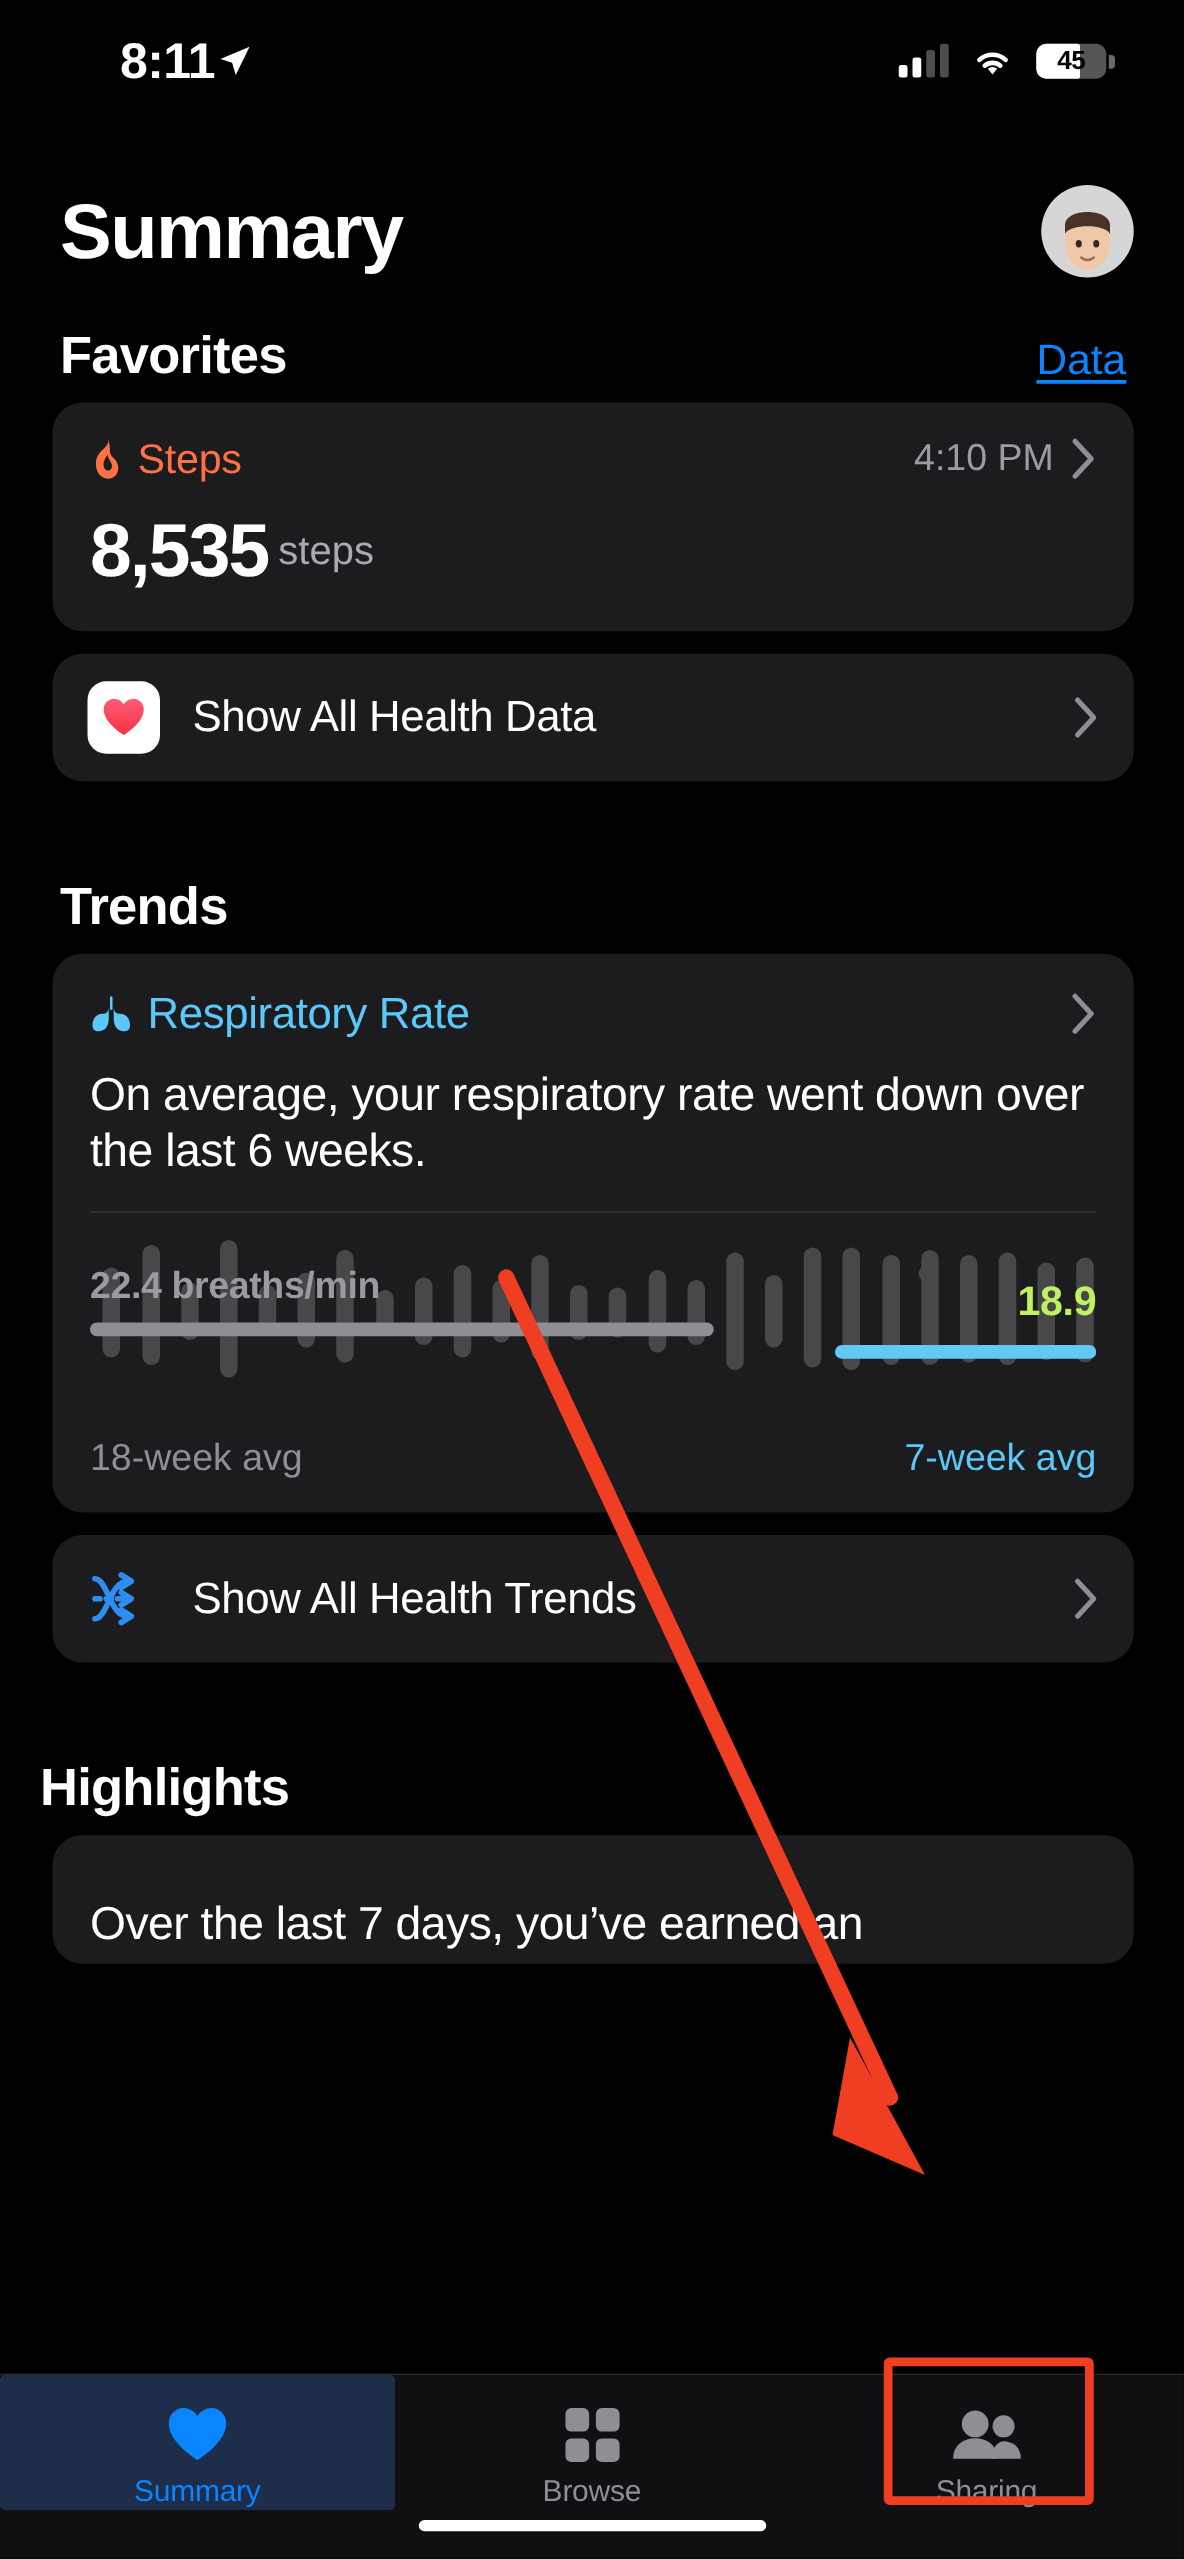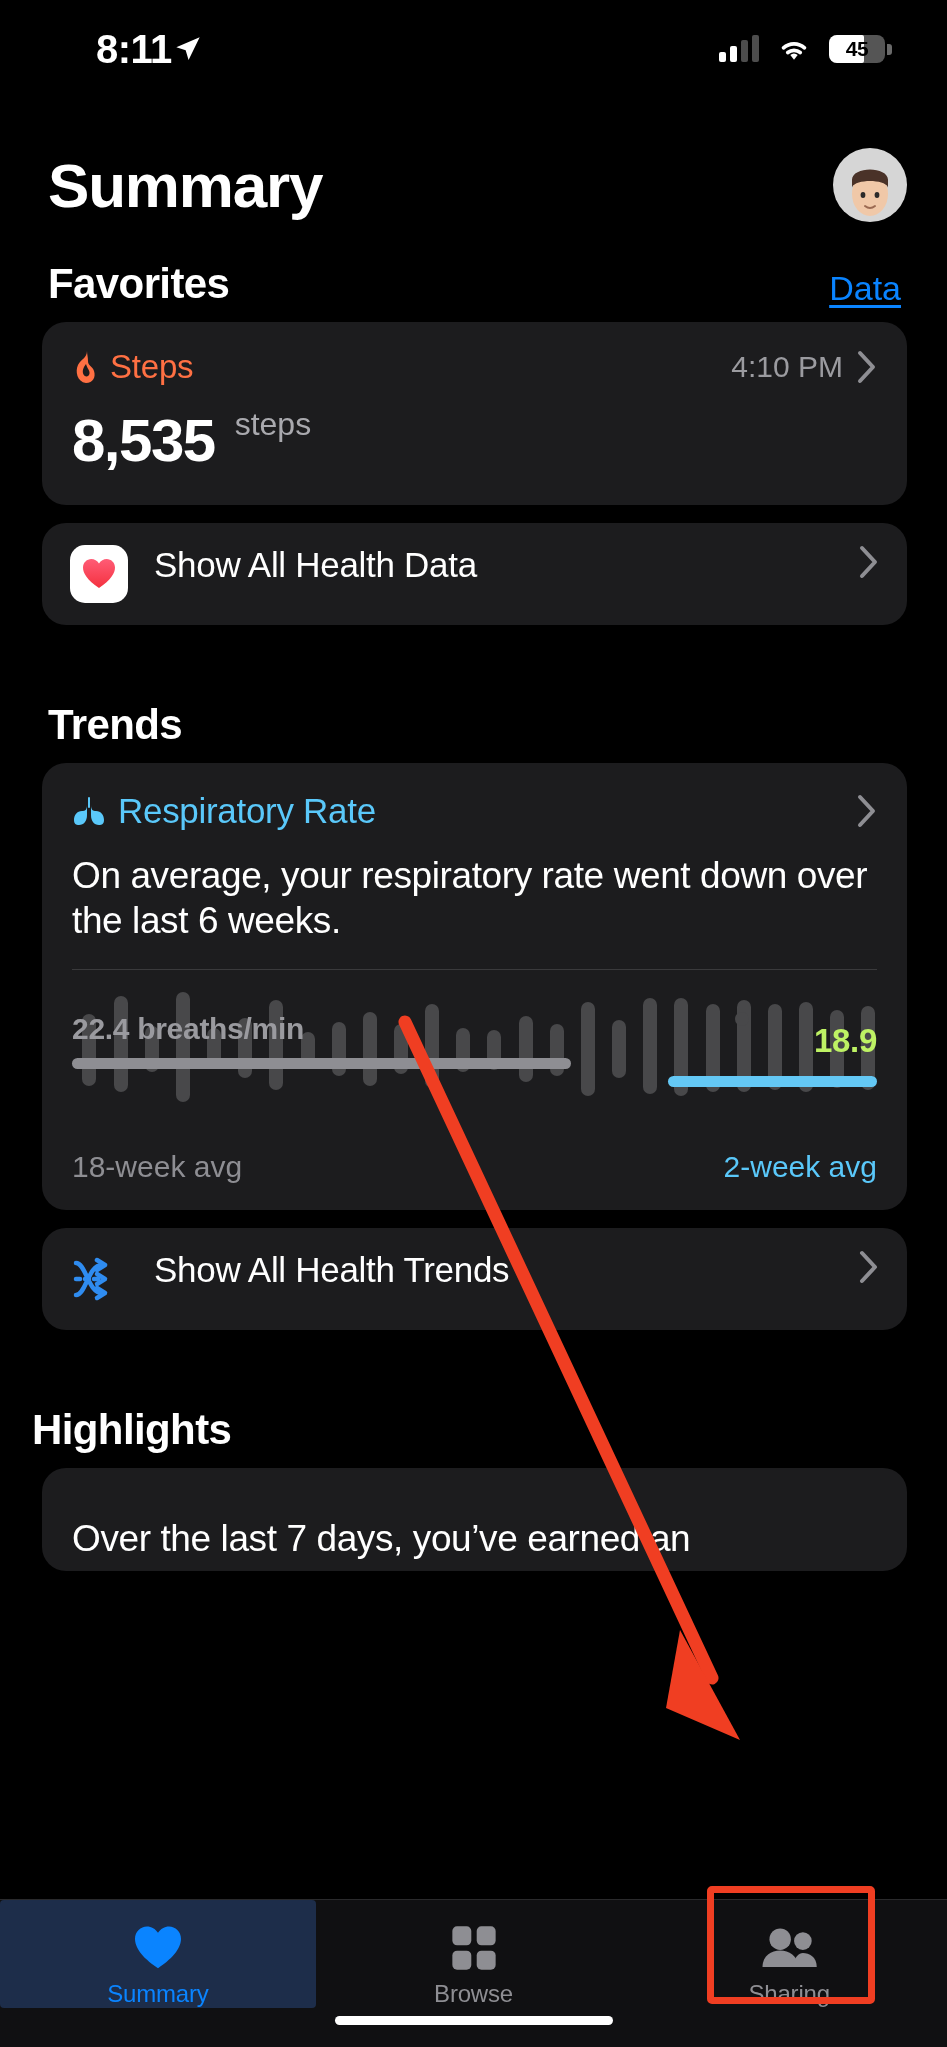--- a/index.html
+++ b/index.html
@@ -82,27 +82,27 @@
 
   
   .steps-card{ padding:26px 30px 30px 30px; }
   .steps-top{ display:flex; align-items:center; justify-content:space-between; }
   .steps-label{ display:flex; align-items:center; gap:12px; }
   .flame{ width:26px; height:34px; display:block; }
   .steps-name{ font-size:33px; color:#ff7043; font-weight:400; letter-spacing:-0.2px; }
   .steps-meta{ display:flex; align-items:center; gap:14px; }
   .steps-time{ font-size:30px; color:#9b9ba0; }
   .chev{ display:block; }
-  .steps-value{ display:flex; align-items:flex-start; gap:20px; padding-top:20px; }
+  .steps-value{ display:flex; align-items:center; gap:8px; padding-top:20px; }
   .steps-num{ font-size:60px; font-weight:600; letter-spacing:-1.5px; }
   .steps-unit{ font-size:32px; color:#a9a9ae; }
 
   
   .row-card{
-    display:flex; align-items:flex-start; gap:26px;
+    display:flex; align-items:center; gap:26px;
     padding:22px 28px; min-height:98px;
   }
   .row-card .row-label{ flex:1; font-size:35px; letter-spacing:-0.3px; }
   .health-icon{
     width:58px; height:58px; border-radius:15px; background:#fff;
     display:flex; align-items:center; justify-content:center;
   }
   .trend-icon{ width:58px; height:58px; display:flex; align-items:center; justify-content:center; }
 
   
@@ -325,21 +325,21 @@
         </div>
       <div class="avg-line" id="avg-gray" style="left:0; width:62%; top:74px;"></div>
       <div class="avg-line blue" id="avg-blue" style="right:0; width:26%; top:92px;"></div>
       <div class="dot" style="right:128px; top:28px;"></div>
       <div class="chart-label label-left">22.4 breaths/min</div>
       <div class="chart-label label-right">18.9</div>
     </div>
 
     <div class="chart-foot">
       <span class="foot-left">18-week avg</span>
-      <span class="foot-right">2-week avg</span>
+      <span class="foot-right">7-week avg</span>
     </div>
   </div>
 
   <div class="card row-card">
     <span class="trend-icon">
       <svg width="54" height="52" viewBox="0 0 54 52">
         <path d="M4 42 C14 42 16 12 30 12" stroke="#2f8cf0" stroke-width="4.5" fill="none" stroke-linecap="round"></path>
         <path d="M25 7 L33 12 L25 17" stroke="#2f8cf0" stroke-width="4.5" fill="none" stroke-linecap="round" stroke-linejoin="round"></path>
         <path d="M4 26 L30 26" stroke="#2f8cf0" stroke-width="4.5" fill="none" stroke-linecap="round" stroke-dasharray="4 5"></path>
         <path d="M25 21 L33 26 L25 31" stroke="#2f8cf0" stroke-width="4.5" fill="none" stroke-linecap="round" stroke-linejoin="round"></path>

